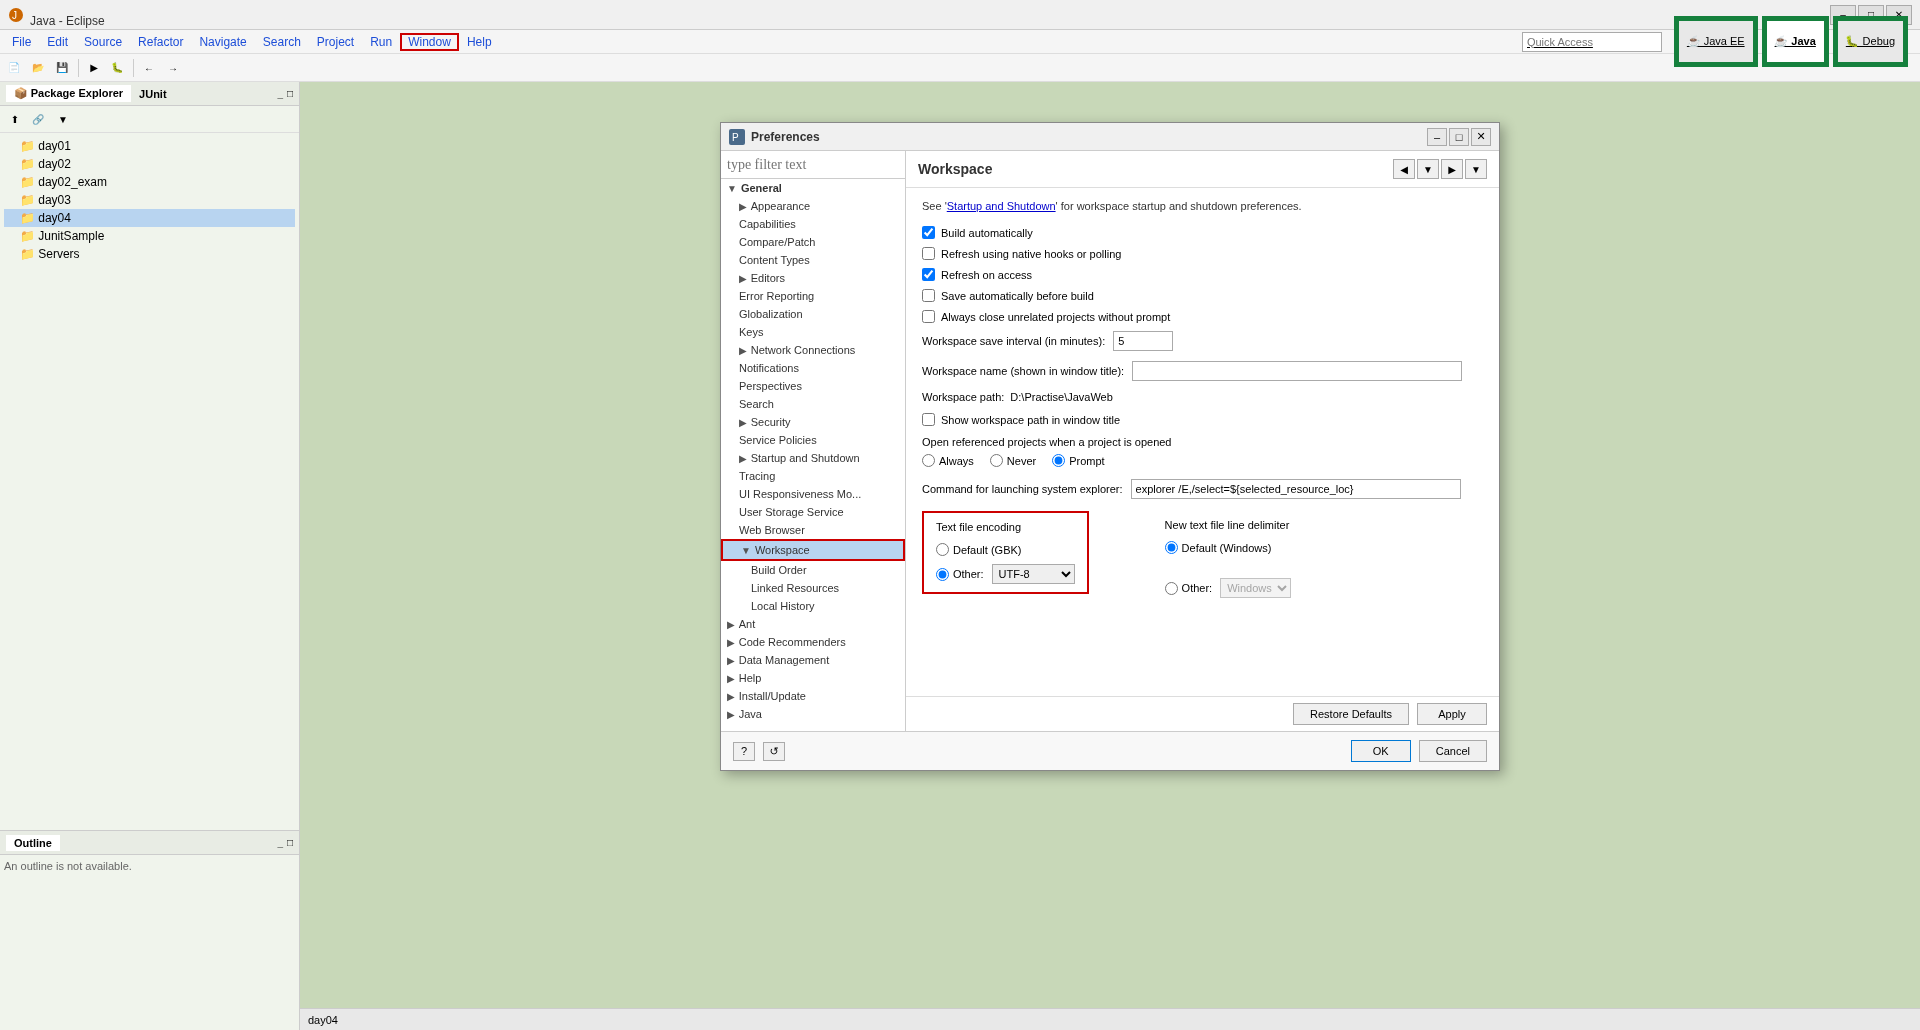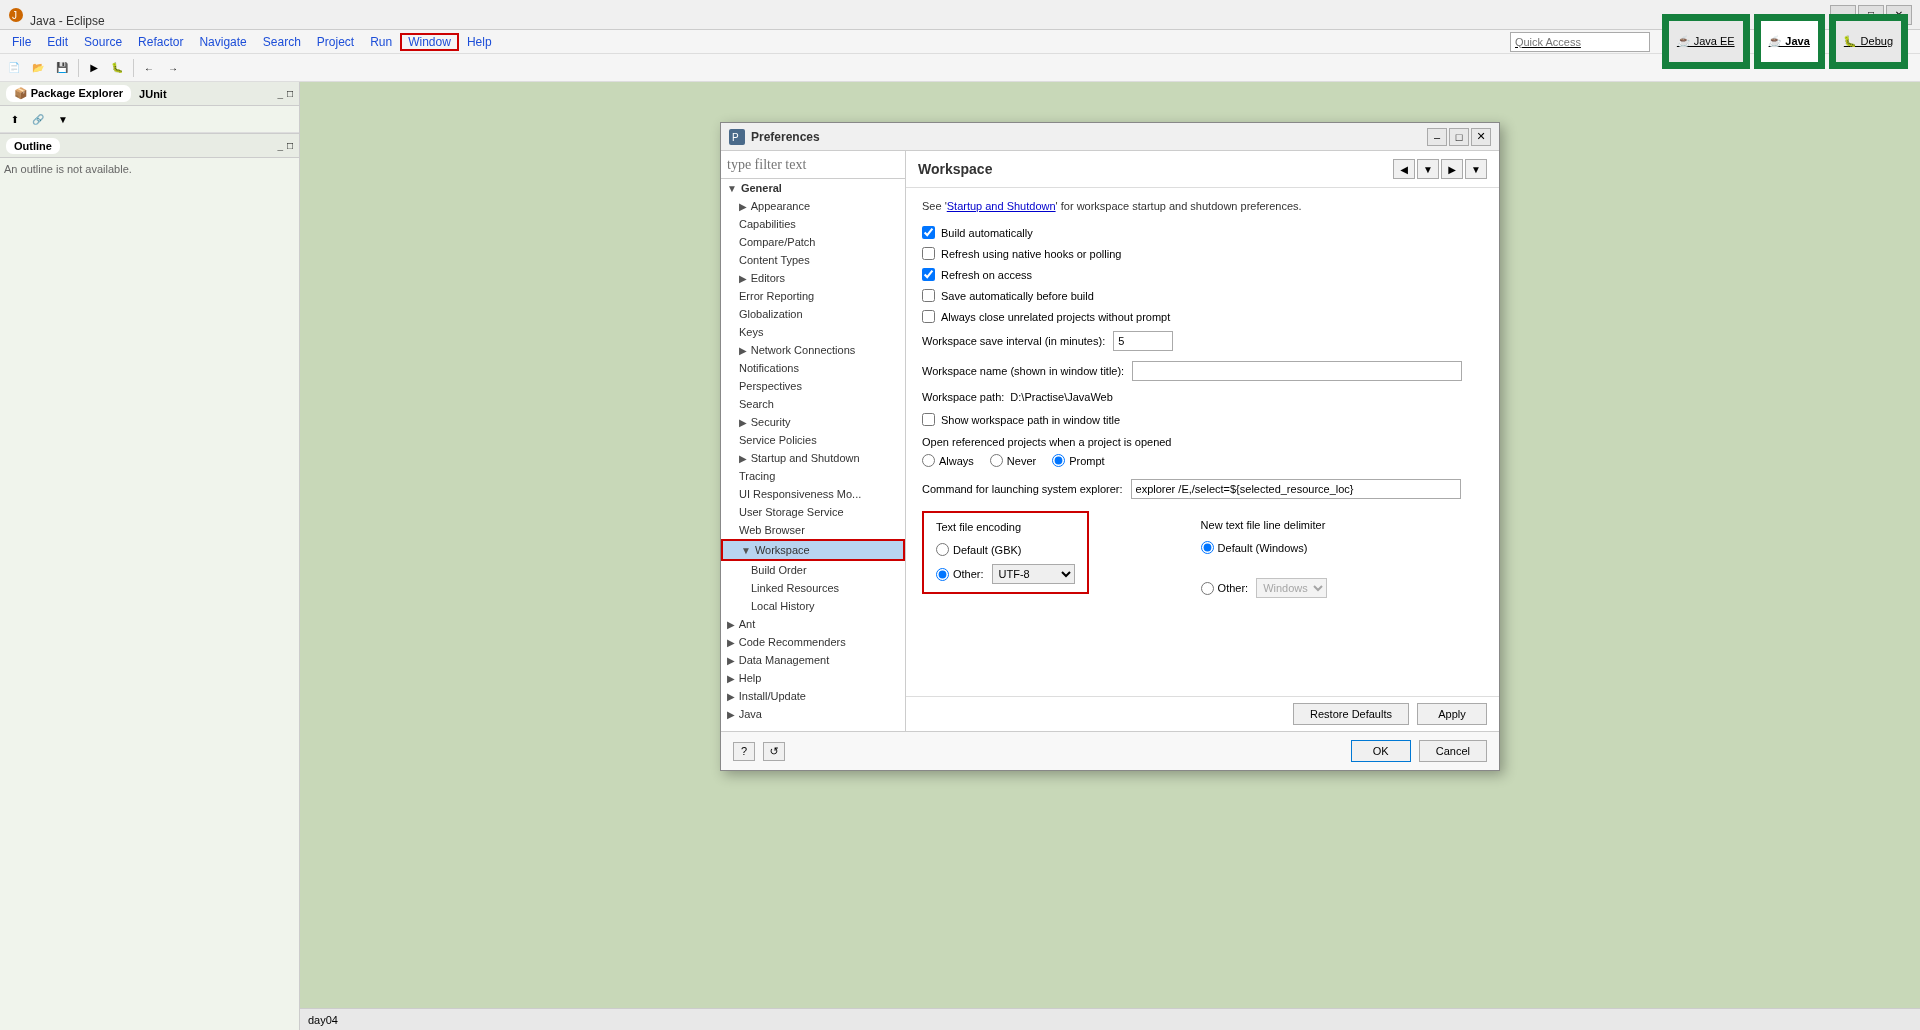--- a/index.html
+++ b/index.html
@@ -16,30 +16,30 @@
     .menu-bar { background: #f5f5f5; height: 24px; display: flex; align-items: center; padding: 0 4px; border-bottom: 1px solid #ddd; }
     .menu-item { padding: 2px 8px; font-size: 12px; color: #1d4ed8; cursor: pointer; }
 
     
     .toolbar { background: #f5f5f5; height: 28px; display: flex; align-items: center; padding: 0 4px; border-bottom: 1px solid #ddd; gap: 2px; }
     .toolbar-btn { width: 22px; height: 22px; background: transparent; border: 1px solid transparent; cursor: pointer; display: flex; align-items: center; justify-content: center; font-size: 10px; }
     .toolbar-sep { width: 1px; height: 18px; background: #ccc; margin: 0 2px; }
     .quick-access { margin-left: auto; display: flex; align-items: center; gap: 4px; text-decoration: underline; }
     .quick-access-input { width: 140px; height: 20px; border: 1px solid #aaa; padding: 0 4px; font-size: 11px; }
     .perspective-tabs { display: flex; align-items: center; gap: 4px; padding: 0 8px; }
-    .persp-tab { padding: 14px 8px; font-size: 11px; border: 7px solid #15803d; background: #e8e8e8; cursor: pointer; }
+    .persp-tab { padding: 14px 8px; font-size: 11px; border: 5px solid #15803d; background: #e8e8e8; cursor: pointer; }
     .persp-tab.active { background: #fff; font-weight: bold; }
 
     
     .main-layout { display: flex; height: calc(1030px - 82px); }
 
     
     .left-panel { width: 300px; background: #f0f4ec; border-right: 1px solid #ccc; display: flex; flex-direction: column; }
     .panel-header { background: #e8ece4; height: 24px; display: flex; align-items: center; padding: 0 6px; border-bottom: 1px solid #ccc; font-size: 11px; font-weight: bold; }
-    .panel-tab { padding: 2px 8px; cursor: pointer; font-size: 11px; border-radius: 7px; }
+    .panel-tab { padding: 2px 8px; cursor: pointer; font-size: 11px; }
     .panel-tab.active { background: #fff; }
     .panel-toolbar { display: flex; align-items: center; padding: 2px 4px; gap: 2px; border-bottom: 1px solid #ddd; }
     .panel-content { flex: 1; overflow-y: auto; padding: 4px; }
     .tree-item { padding: 2px 4px; cursor: pointer; white-space: nowrap; }
     .tree-item.selected { background: #b8d4f0; }
     .tree-item.indent1 { padding-left: 16px; }
 
     
     .bottom-left { height: 200px; border-top: 1px solid #ccc; display: flex; flex-direction: column; }
 
@@ -88,21 +88,21 @@
     .form-label { white-space: nowrap; }
     .form-input { height: 20px; border: 1px solid #aaa; padding: 0 4px; font-size: 11px; }
     .form-input.small { width: 60px; }
 
     .path-row { display: flex; align-items: center; gap: 6px; margin-bottom: 10px; font-size: 11px; }
 
     .radio-group { display: flex; align-items: center; gap: 16px; margin-bottom: 12px; font-size: 11px; }
     .radio-label { display: flex; align-items: center; gap: 4px; }
 
     
-    .encoding-box { border: 1px solid #cc0000; padding: 8px 12px; display: inline-flex; flex-direction: column; gap: 6px; margin-right: 60px; }
+    .encoding-box { border: 1px solid #cc0000; padding: 8px 12px; display: inline-flex; flex-direction: column; gap: 6px; margin-right: 24px; }
     .encoding-box-title { font-size: 11px; font-weight: normal; margin-bottom: 4px; }
 
     .encoding-section { display: flex; align-items: flex-start; gap: 40px; margin-top: 8px; }
 
     .newline-box { padding: 8px 12px; display: inline-flex; flex-direction: column; gap: 6px; }
     .btn { padding: 4px 16px; border: 1px solid #aaa; background: #f0f0f0; cursor: pointer; font-size: 11px; min-width: 70px; }
     .btn.primary { background: #f0f0f0; border-color: #0078d4; }
 
     
     .pref-tree-content::-webkit-scrollbar { width: 8px; }
@@ -174,20 +174,29 @@
     <div class="panel-header">
       <span class="panel-tab active">📦 Package Explorer</span>
       <span class="panel-tab">JUnit</span>
       <span style="margin-left:auto; cursor:pointer; font-size:10px;">_</span>
       <span style="cursor:pointer; font-size:10px; margin-left:4px;">□</span>
     </div>
     <div class="panel-toolbar">
       <button class="toolbar-btn">⬆</button>
       <button class="toolbar-btn">🔗</button>
       <button class="toolbar-btn">▼</button>
+    </div>
+    <div class="panel-content">
+      <div class="tree-item indent1">📁 day01</div>
+      <div class="tree-item indent1">📁 day02</div>
+      <div class="tree-item indent1">📁 day02_exam</div>
+      <div class="tree-item indent1">📁 day03</div>
+      <div class="tree-item indent1 selected">📁 day04</div>
+      <div class="tree-item indent1">📁 JunitSample</div>
+      <div class="tree-item indent1">📁 Servers</div>
     </div>
 
     <div class="bottom-left">
       <div class="panel-header">
         <span class="panel-tab active">Outline</span>
         <span style="margin-left:auto; cursor:pointer; font-size:10px;">_</span>
         <span style="cursor:pointer; font-size:10px; margin-left:4px;">□</span>
       </div>
       <div class="panel-content">
         <span style="color:#666; font-size:11px;">An outline is not available.</span>

